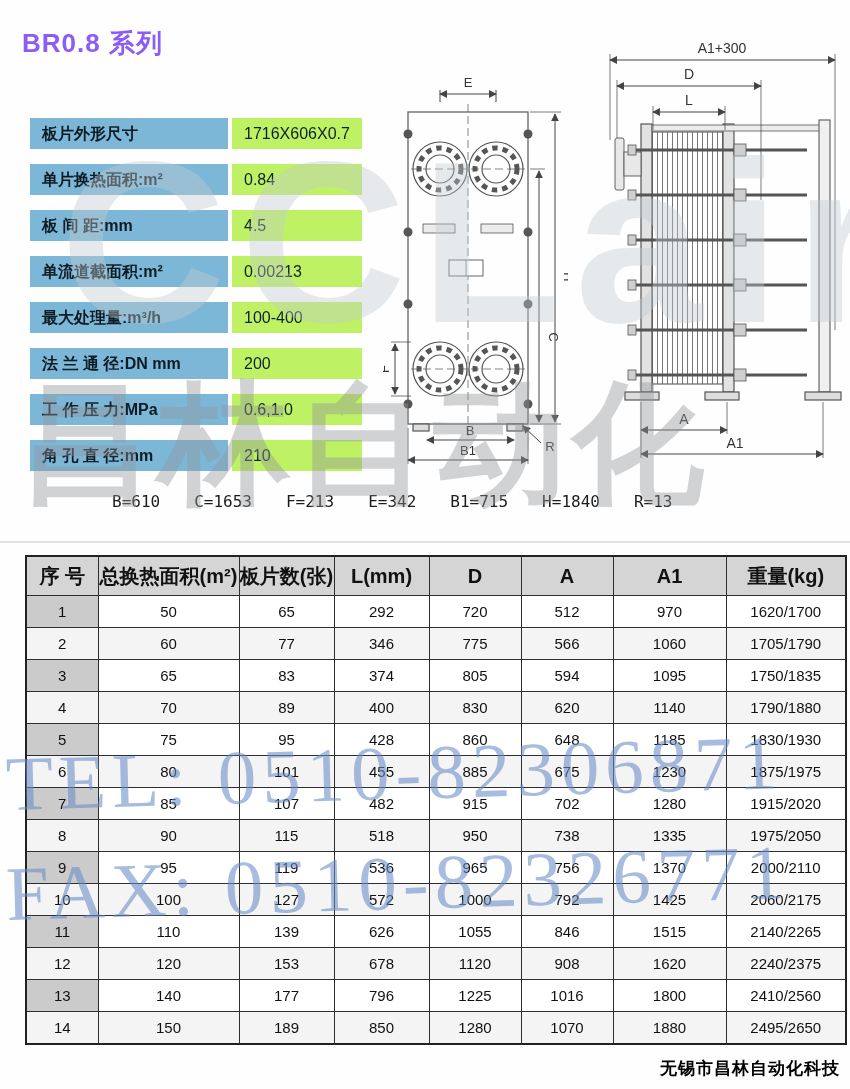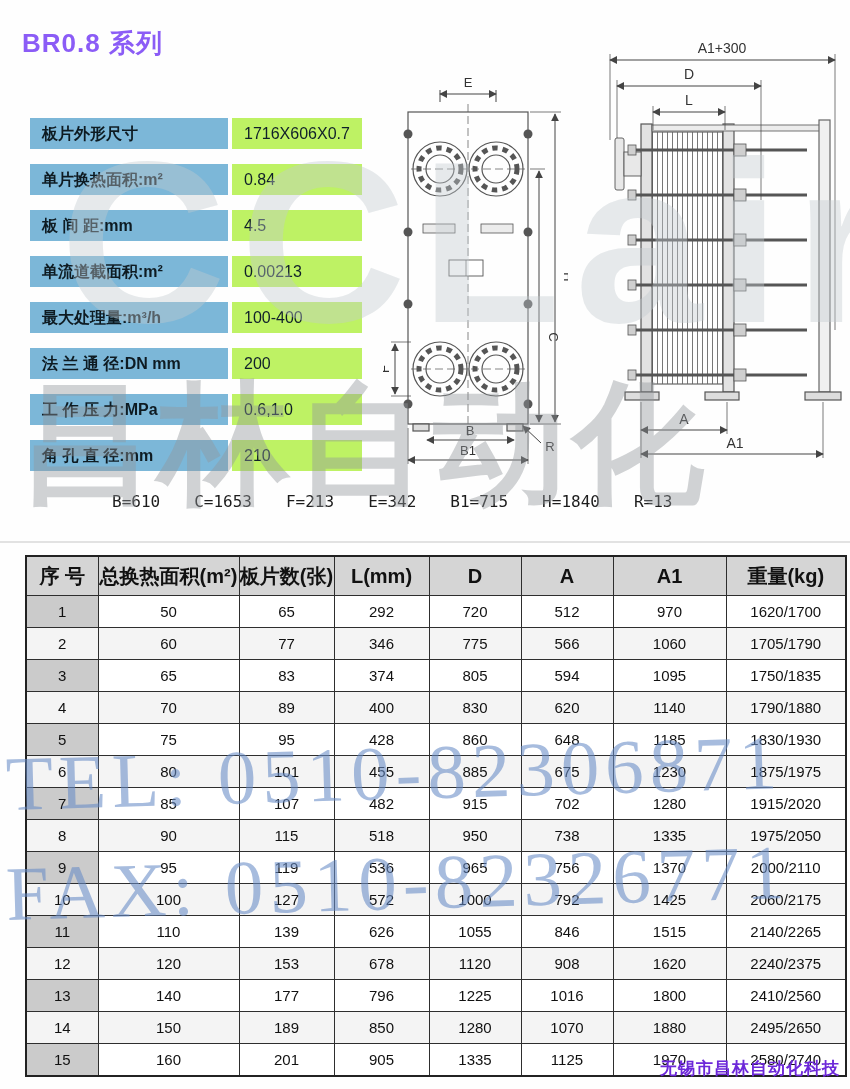--- a/index.html
+++ b/index.html
@@ -67,21 +67,21 @@
   .wm-tel,.wm-fax{
     left:6px;font-family:"Liberation Serif","DejaVu Serif",serif;
     font-size:77px;letter-spacing:6px;color:rgba(104,140,199,0.58);
     transform:rotate(-1.6deg);transform-origin:left center;z-index:4;line-height:1;
   }
   .wm-tel{top:746px;}
   .wm-fax{top:856px;}
 
   .footer{
     position:absolute;right:10px;top:1057px;z-index:2;
-    font-size:17px;font-weight:bold;color:#6d28d9;letter-spacing:1px;
+    font-size:17px;font-weight:bold;color:#000000;letter-spacing:1px;
   }
 </style>
 </head>
 <body>
 
 <div class="page">
 
   <div class="title">BR0.8 系列</div>
 
   <div class="wm wm-latin">CCLair</div>
@@ -438,30 +438,20 @@
         <tr>
           <td>14</td>
           <td>150</td>
           <td>189</td>
           <td>850</td>
           <td>1280</td>
           <td>1070</td>
           <td>1880</td>
           <td>2495/2650</td>
         </tr>
-        <tr>
-          <td>15</td>
-          <td>160</td>
-          <td>201</td>
-          <td>905</td>
-          <td>1335</td>
-          <td>1125</td>
-          <td>1970</td>
-          <td>2580/2740</td>
-        </tr>
       </tbody>
   </table>
 
   <div class="wm wm-tel">TEL: 0510-82306871</div>
   <div class="wm wm-fax">FAX: 0510-82326771</div>
 
   <div class="footer">无锡市昌林自动化科技</div>
 
 </div>
 

